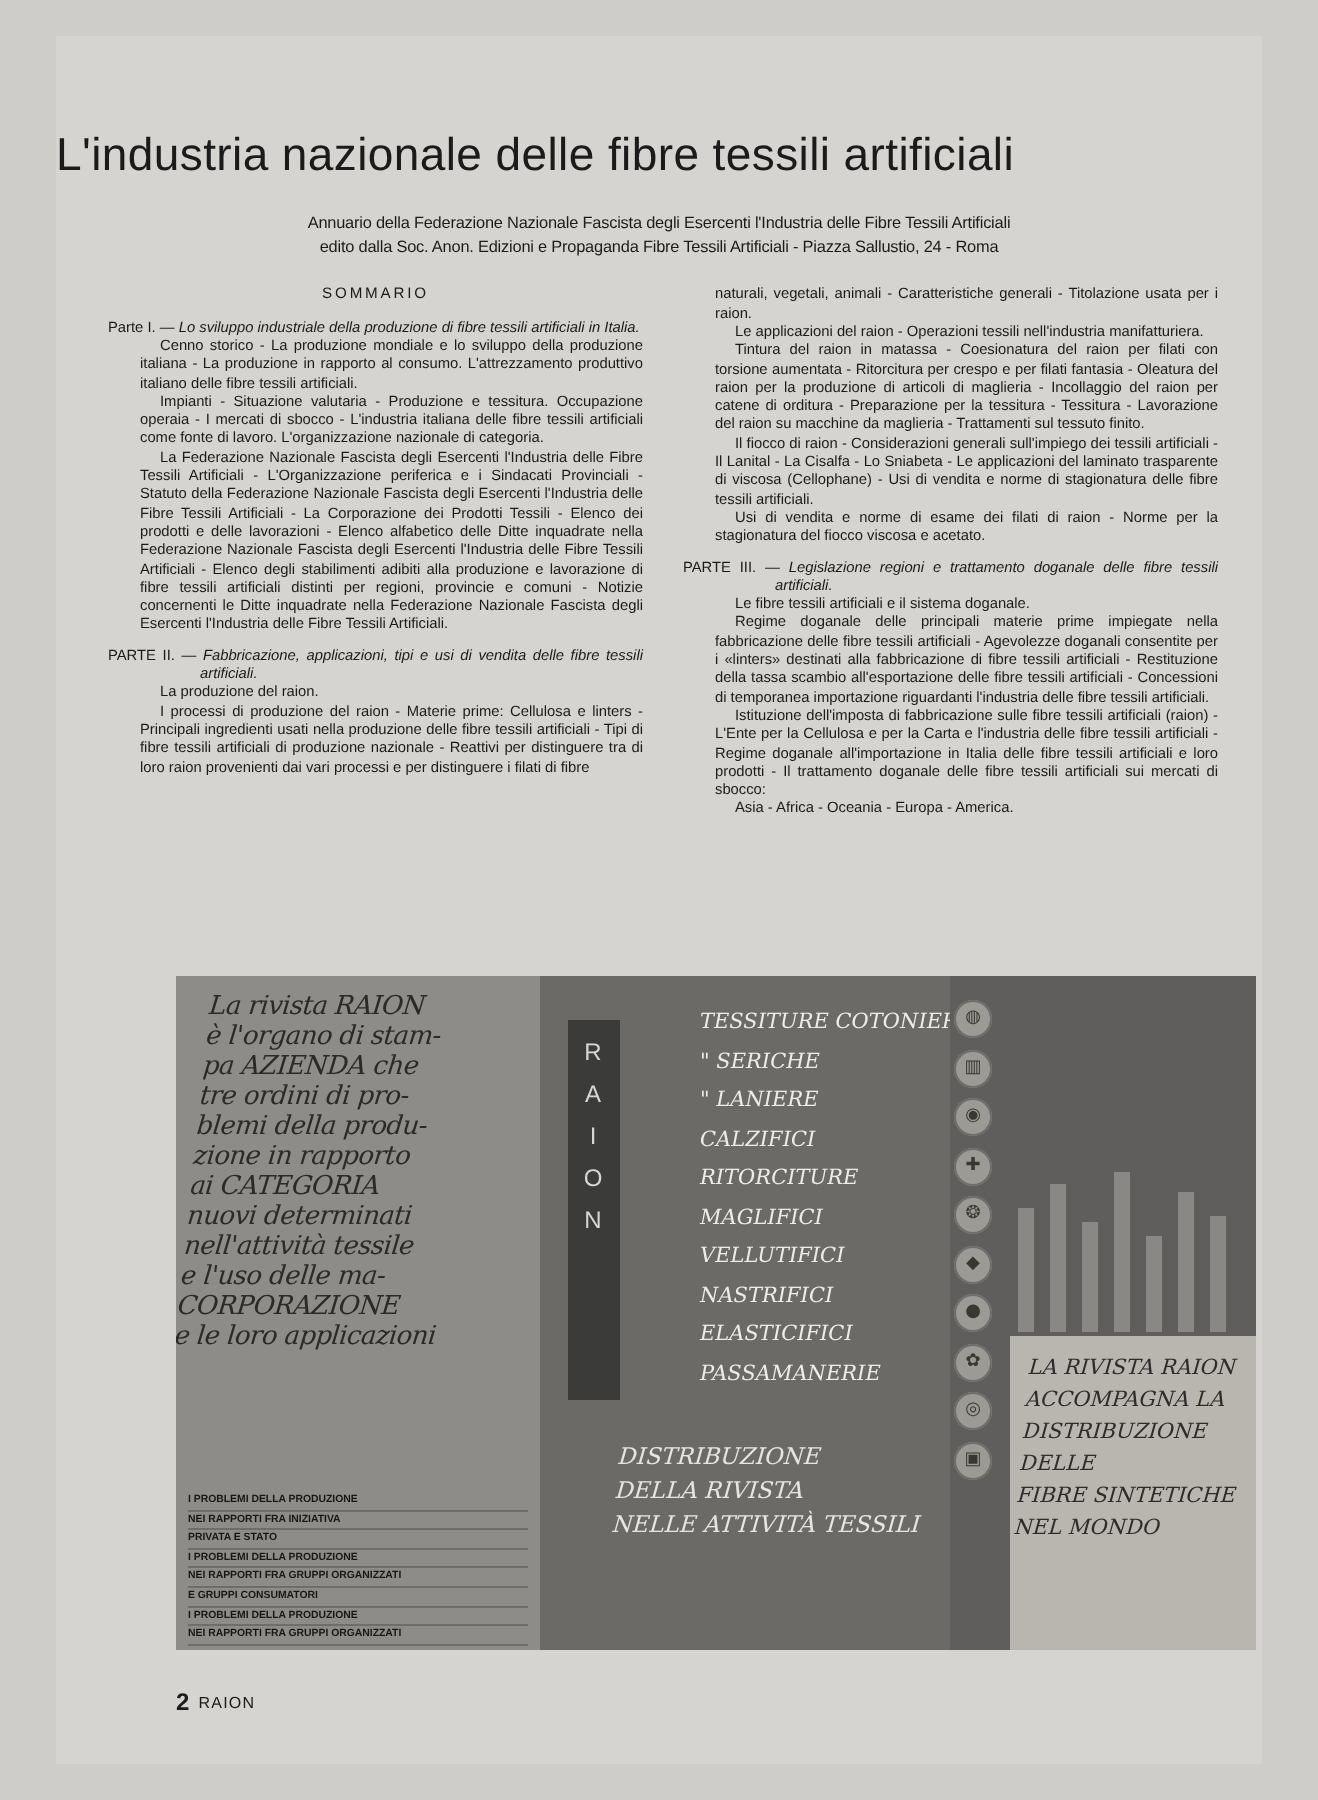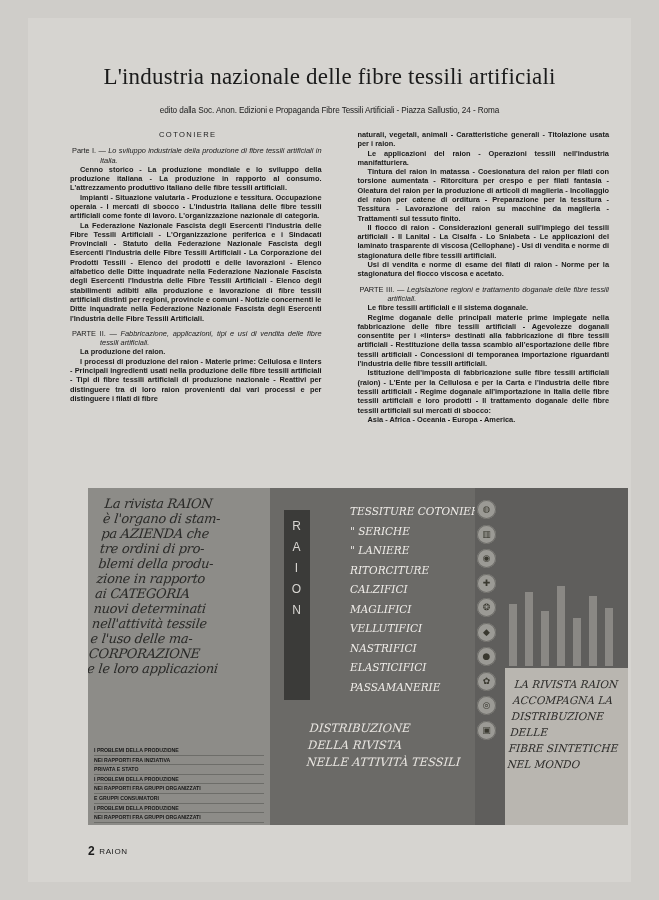--- a/index.html
+++ b/index.html
@@ -18,26 +18,26 @@
   }
   .sheet {
     position: absolute;
     left: 28px;
     top: 18px;
     width: 603px;
     height: 864px;
     background: #d6d4d0;
   }
   .title {
-    text-align: center;
+    text-align: left;
     font-size: 23px;
     letter-spacing: 0.2px;
     margin-top: 46px;
     font-weight: normal;
-    font-family: Liberation Serif, serif;
+    font-family: Liberation Sans, sans-serif;
   }
   .subtitle {
     text-align: center;
     font-family: "Liberation Sans", sans-serif;
     font-size: 8.2px;
     line-height: 11.5px;
     margin-top: 8px;
     letter-spacing: -0.1px;
   }
   .columns {
@@ -64,32 +64,30 @@
     margin: 0 0 0 0;
   }
   .indent {
     text-indent: 10px;
   }
   .parte-head {
     margin-top: 6px;
   }
   .parte-label {
     font-style: normal;
-    margin-left: 18px;
   }
   .ital {
     font-style: italic;
   }
   .hang {
     padding-left: 46px;
     text-indent: -46px;
   }
   .blocklist {
     padding-left: 16px;
-    font-weight: bold;
   }
   
   .figure {
     position: absolute;
     left: 60px;
     top: 470px;
     width: 540px;
     height: 337px;
     background: #6f6f6d;
     overflow: hidden;
@@ -248,27 +246,28 @@
 </style>
 </head>
 <body>
 
 <div class="page">
   <div class="sheet">
 
     <h1 class="title">L'industria nazionale delle fibre tessili artificiali</h1>
 
     <div class="subtitle">
+      <div>Annuario della Federazione Nazionale Fascista degli Esercenti l'Industria delle Fibre Tessili Artificiali</div>
       <div>edito dalla Soc. Anon. Edizioni e Propaganda Fibre Tessili Artificiali - Piazza Sallustio, 24  -  Roma</div>
     </div>
 
     <div class="columns">
 
       <div class="col">
-        <div class="sommario">COTONIERE</div>
+        <div class="sommario">SOMMARIO</div>
 
         <div class="para hang parte-head">
           <span class="parte-label">Parte I. —</span>
           <span class="ital">Lo sviluppo industriale della produzione di fibre tessili artificiali in Italia.</span>
         </div>
 
         <div class="blocklist">
           <div class="para indent">Cenno storico - La produzione mondiale e lo sviluppo della produzione italiana - La produzione in rapporto al consumo. L'attrezzamento produttivo italiano delle fibre tessili artificiali.</div>
           <div class="para indent">Impianti - Situazione valutaria - Produzione e tessitura. Occupazione operaia - I mercati di sbocco - L'industria italiana delle fibre tessili artificiali come fonte di lavoro. L'organizzazione nazionale di categoria.</div>
           <div class="para indent">La Federazione Nazionale Fascista degli Esercenti l'Industria delle Fibre Tessili Artificiali - L'Organizzazione periferica e i Sindacati Provinciali - Statuto della Federazione Nazionale Fascista degli Esercenti l'Industria delle Fibre Tessili Artificiali - La Corporazione dei Prodotti Tessili - Elenco dei prodotti e delle lavorazioni - Elenco alfabetico delle Ditte inquadrate nella Federazione Nazionale Fascista degli Esercenti l'Industria delle Fibre Tessili Artificiali - Elenco degli stabilimenti adibiti alla produzione e lavorazione di fibre tessili artificiali distinti per regioni, provincie e comuni - Notizie concernenti le Ditte inquadrate nella Federazione Nazionale Fascista degli Esercenti l'Industria delle Fibre Tessili Artificiali.</div>
@@ -339,22 +338,22 @@
         </div>
       </div>
 
       <div class="fig-mid">
         <div class="raion-strip">R<br>A<br>I<br>O<br>N</div>
 
         <div class="mid-list">
           <div>TESSITURE COTONIERE</div>
           <div>"     SERICHE</div>
           <div>"     LANIERE</div>
+          <div>CALZIFICI</div>
           <div>RITORCITURE</div>
-          <div>CALZIFICI</div>
           <div>MAGLIFICI</div>
           <div>VELLUTIFICI</div>
           <div>NASTRIFICI</div>
           <div>ELASTICIFICI</div>
           <div>PASSAMANERIE</div>
         </div>
 
         <div class="mid-bottom">
           <div>DISTRIBUZIONE</div>
           <div>DELLA RIVISTA</div>

